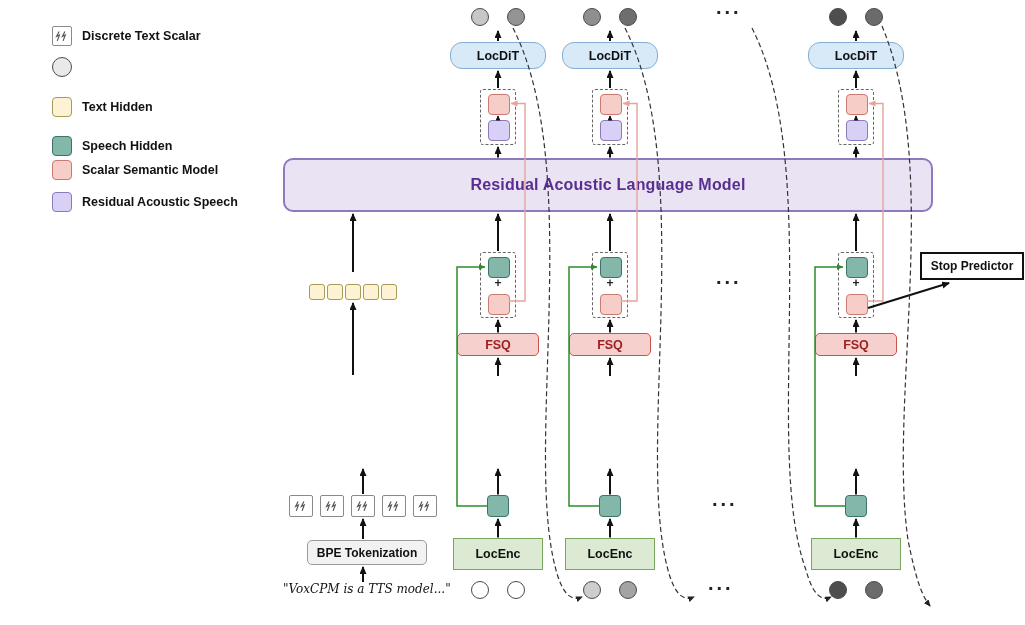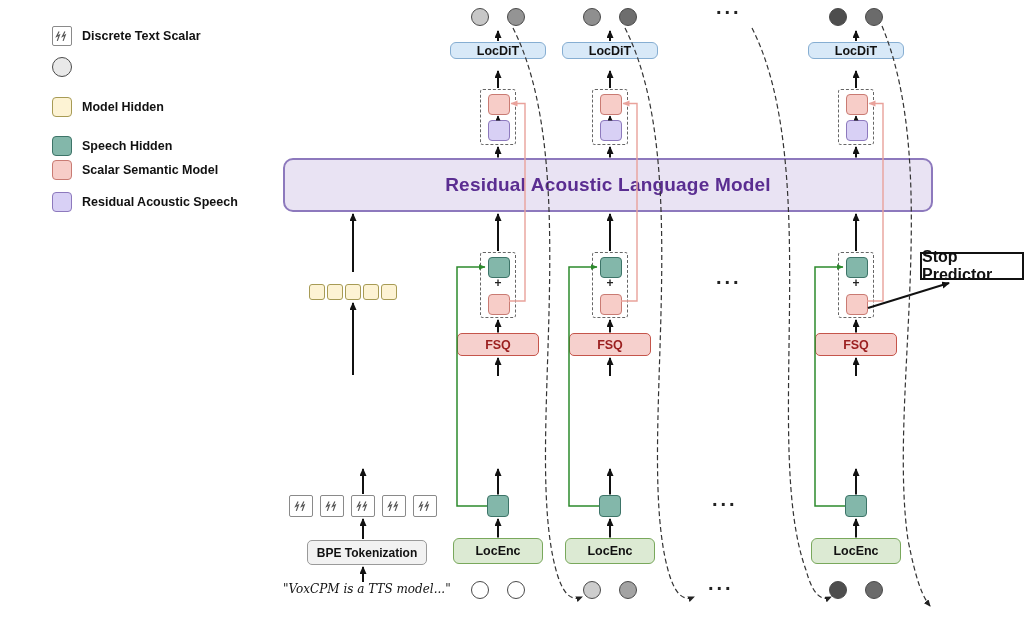--- a/index.html
+++ b/index.html
@@ -5,43 +5,43 @@
   * { margin:0; padding:0; box-sizing:border-box; }
   html,body { background:#ffffff; }
   body { font-family:"Liberation Sans", sans-serif; color:#111; }
   #stage { position:relative; width:1025px; height:625px; background:#fff; overflow:hidden; }
 
   .circle { position:absolute; width:18px; height:18px; border-radius:50%; border:1.5px solid #4a4a4a; background:#fff; }
 
   .column { position:absolute; top:0; width:120px; height:625px; }
 
   .block { position:absolute; display:flex; align-items:center; justify-content:center; font-weight:bold; }
-  .locdit { left:12px; top:42px; width:96px; height:17px; background:#d8e9f8; border:1.5px solid #86aed2; border-radius:6px; font-size:12.5px; }
-  .locenc { left:15px; top:538px; width:90px; height:26px; background:#dcead3; border:1.5px solid #79a85c; border-radius:6px; font-size:12.5px; }
+  .locdit { left:12px; top:42px; width:96px; height:27px; background:#d8e9f8; border:1.5px solid #86aed2; border-radius:12px; font-size:12.5px; }
+  .locenc { left:15px; top:538px; width:90px; height:32px; background:#dcead3; border:1.5px solid #79a85c; border-radius:0; font-size:12.5px; }
   .fsq    { left:19px; top:333px; width:82px; height:23px; background:#f6d0cd; border:1.5px solid #c5554b; border-radius:5px; font-size:12.5px; color:#9b2020; }
 
   .dgroup { position:absolute; left:42px; width:36px; border:1.2px dashed #666; border-radius:3px; }
   .tgroup { top:89px; height:56px; }
   .mgroup { top:252px; height:66px; }
   .sq { position:absolute; left:7px; width:22px; height:21px; border-radius:4px; }
   .pink   { background:#f7cdc8; border:1.2px solid #c97b73; }
   .purple { background:#d8d0f5; border:1.2px solid #8d79bd; }
   .teal   { background:#83b7aa; border:1.2px solid #3d7468; }
   .plus { position:absolute; left:0; right:0; top:23px; text-align:center; font-size:12px; font-weight:bold; color:#222; }
   .tealsq { position:absolute; left:49px; top:495px; width:22px; height:22px; background:#83b7aa; border:1.5px solid #3d7468; border-radius:4px; }
 
-  .bigbox { position:absolute; left:283px; width:650px; display:flex; align-items:center; justify-content:center; font-weight:bold; font-size:19px; border-radius:10px; letter-spacing:.2px; }
+  .bigbox { position:absolute; left:283px; width:650px; display:flex; align-items:center; justify-content:center; font-weight:bold; font-size:16px; border-radius:10px; letter-spacing:.2px; }
   #residual { top:158px; height:54px; background:#e9e3f3; border:2.5px solid #8d79bd; color:#5a2d91; }
   #semantic { top:377px; height:89px; background:#fdeeda; border:2.5px solid #e09c3f; color:#c4660a; }
 
   .ysq { position:absolute; top:284px; width:16px; height:16px; background:#fdf3d4; border:1.2px solid #a79b55; border-radius:3px; }
   .token { position:absolute; top:495px; width:24px; height:22px; background:#fff; border:1.2px solid #8a8a8a; border-radius:2px; display:flex; align-items:center; justify-content:center; }
 
   #bpe { position:absolute; left:307px; top:540px; width:120px; height:25px; background:#f2f2f2; border:1.5px solid #9a9a9a; border-radius:5px; font-size:12px; display:flex; align-items:center; justify-content:center; font-weight:bold; }
-  #stoppred { position:absolute; left:920px; top:252px; width:104px; height:28px; background:#fff; border:2px solid #111; font-size:16px; display:flex; align-items:center; justify-content:center; font-weight:bold; }
+  #stoppred { position:absolute; left:920px; top:252px; width:104px; height:28px; background:#fff; border:2px solid #111; font-size:12px; display:flex; align-items:center; justify-content:center; font-weight:bold; }
   #quote { position:absolute; left:283px; top:582px; width:200px; font-family:"DejaVu Serif", serif; font-style:italic; font-size:12px; color:#111; }
 
   .ell { position:absolute; font-weight:bold; font-size:20px; letter-spacing:3px; color:#222; }
 
   .legend-item { position:absolute; left:52px; display:flex; align-items:center; gap:10px; font-weight:bold; font-size:12.5px; }
   .lg-ic { width:20px; height:20px; flex:0 0 auto; display:flex; align-items:center; justify-content:center; }
   .lg-box { border:1.2px solid #8a8a8a; background:#fff; border-radius:2px; }
   .lg-circle { border-radius:50%; border:1.5px solid #4a4a4a; background:#e9e9e9; }
   .lg-swatch { border-radius:4px; }
   .sb-yellow { border:1.2px solid #a79b55; }
@@ -64,21 +64,21 @@
             <path d="M15 3 L11.5 10 L15.5 8 L12.5 16" fill="none" stroke="#555" stroke-width="1.6"></path>
           </svg>
       </span>
       <span>Discrete Text Scalar</span>
     </div>
     <div class="legend-item" style="top:57px">
       <span class="lg-ic lg-circle" style="background-color: rgb(233, 233, 233);"></span>
     </div>
     <div class="legend-item" style="top:97px">
       <span class="lg-ic lg-swatch sb-yellow" style="background-color: rgb(253, 243, 212);"></span>
-      <span>Model Hidden</span>
+      <span>Text Hidden</span>
     </div>
     <div class="legend-item" style="top:136px">
       <span class="lg-ic lg-swatch sb-teal" style="background-color: rgb(131, 183, 170);"></span>
       <span>Speech Hidden</span>
     </div>
     <div class="legend-item" style="top:160px">
       <span class="lg-ic lg-swatch sb-pink" style="background-color: rgb(247, 205, 200);"></span>
       <span>Scalar Semantic Model</span>
     </div>
     <div class="legend-item" style="top:192px">

